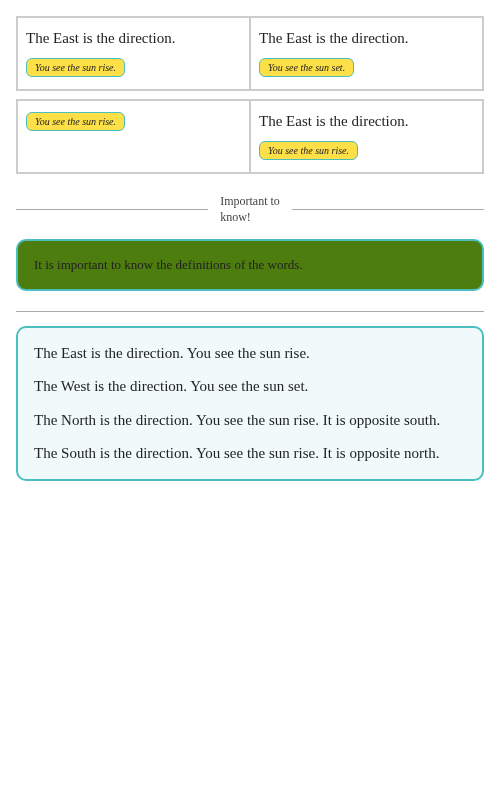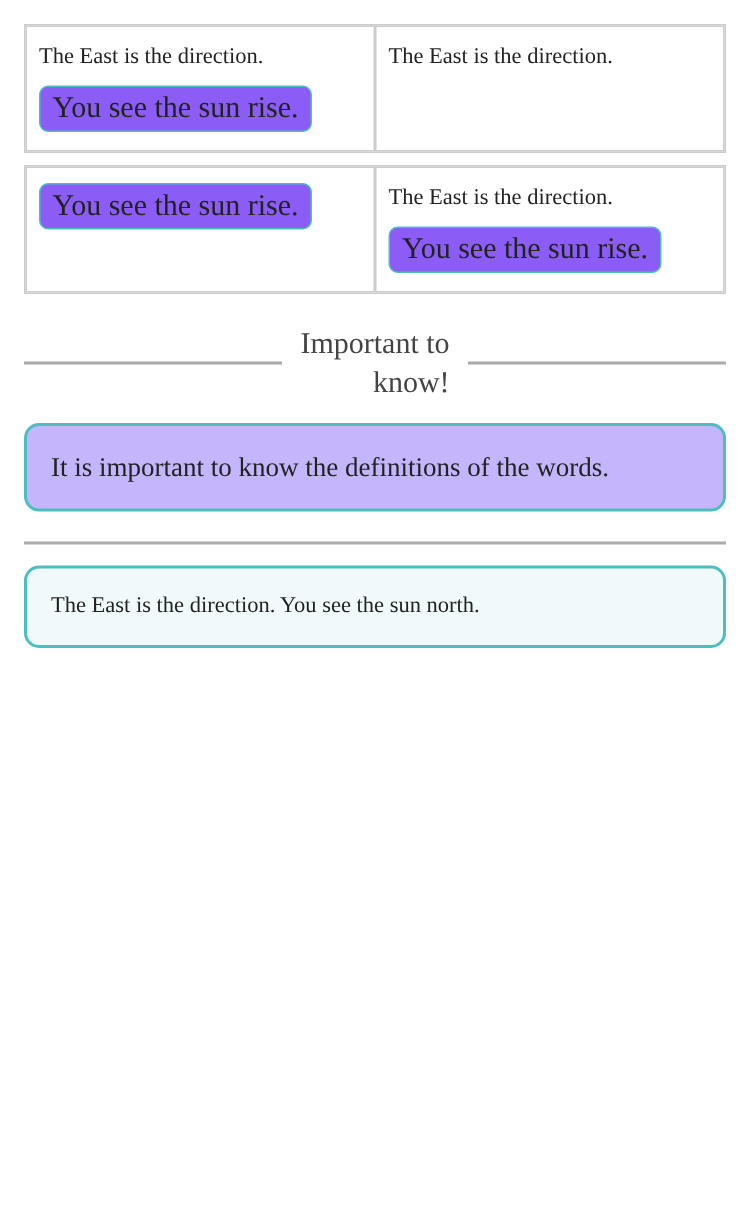--- a/index.html
+++ b/index.html
@@ -39,53 +39,54 @@
       line-height: 1.4;
       margin-bottom: 8px;
       color: #222;
     }
 
     .direction-badge {
       display: inline-block;
       border: 1.5px solid #4bbfbf;
       border-radius: 6px;
       padding: 3px 8px;
-      font-size: 20px;
+      font-size: 10px;
       color: #222;
-      background: #8b5cf6;
+      background: #fde047;
+      font-style: italic;
     }
 
     
     .section-divider {
       display: flex;
       align-items: center;
       margin: 20px 0 14px 0;
     }
 
     .divider-line {
       flex: 1;
       height: 1.5px;
       background: #aaa;
     }
 
     .divider-label {
-      text-align: right;
-      font-size: 20px;
+      text-align: left;
+      font-size: 12px;
       color: #444;
       padding: 0 12px;
       line-height: 1.3;
     }
 
     
     .info-box {
       border: 2px solid #4bbfbf;
       border-radius: 10px;
       padding: 14px 16px;
-      background: #c4b5fd;
-      font-size: 18px;
+      background: #4d7c0f;
+      font-size: 13px;
       line-height: 1.5;
       color: #222;
       margin-bottom: 8px;
     }
 
     
     .explanation-box {
       border: 2px solid #4bbfbf;
       border-radius: 10px;
       padding: 14px 16px;
@@ -108,20 +109,21 @@
 
 <div class="page-container">
 
   <div class="direction-grid">
     <div class="direction-cell">
       <div class="direction-text">The East is the direction.</div>
       <span class="direction-badge">You see the sun rise.</span>
     </div>
     <div class="direction-cell">
       <div class="direction-text">The East is the direction.</div>
+      <span class="direction-badge">You see the sun set.</span>
     </div>
   </div>
 
   <div class="direction-grid">
     <div class="direction-cell">
       <span class="direction-badge">You see the sun rise.</span>
     </div>
     <div class="direction-cell">
       <div class="direction-text">The East is the direction.</div>
       <span class="direction-badge">You see the sun rise.</span>
@@ -137,16 +139,19 @@
   <div class="info-box">
     <span>It is important to know the definitions of the words.</span>
   </div>
 
   <div class="section-divider">
     <div class="divider-line"></div>
     <div class="divider-line"></div>
   </div>
 
   <div class="explanation-box">
-    <div class="explanation-paragraph">The East is the direction. You see the sun north.</div>
+    <div class="explanation-paragraph">The East is the direction. You see the sun rise.</div>
+    <div class="explanation-paragraph">The West is the direction. You see the sun set.</div>
+    <div class="explanation-paragraph">The North is the direction. You see the sun rise. It is opposite south.</div>
+    <div class="explanation-paragraph">The South is the direction. You see the sun rise. It is opposite north.</div>
   </div>
 
 </div>
 
 </body></html>

